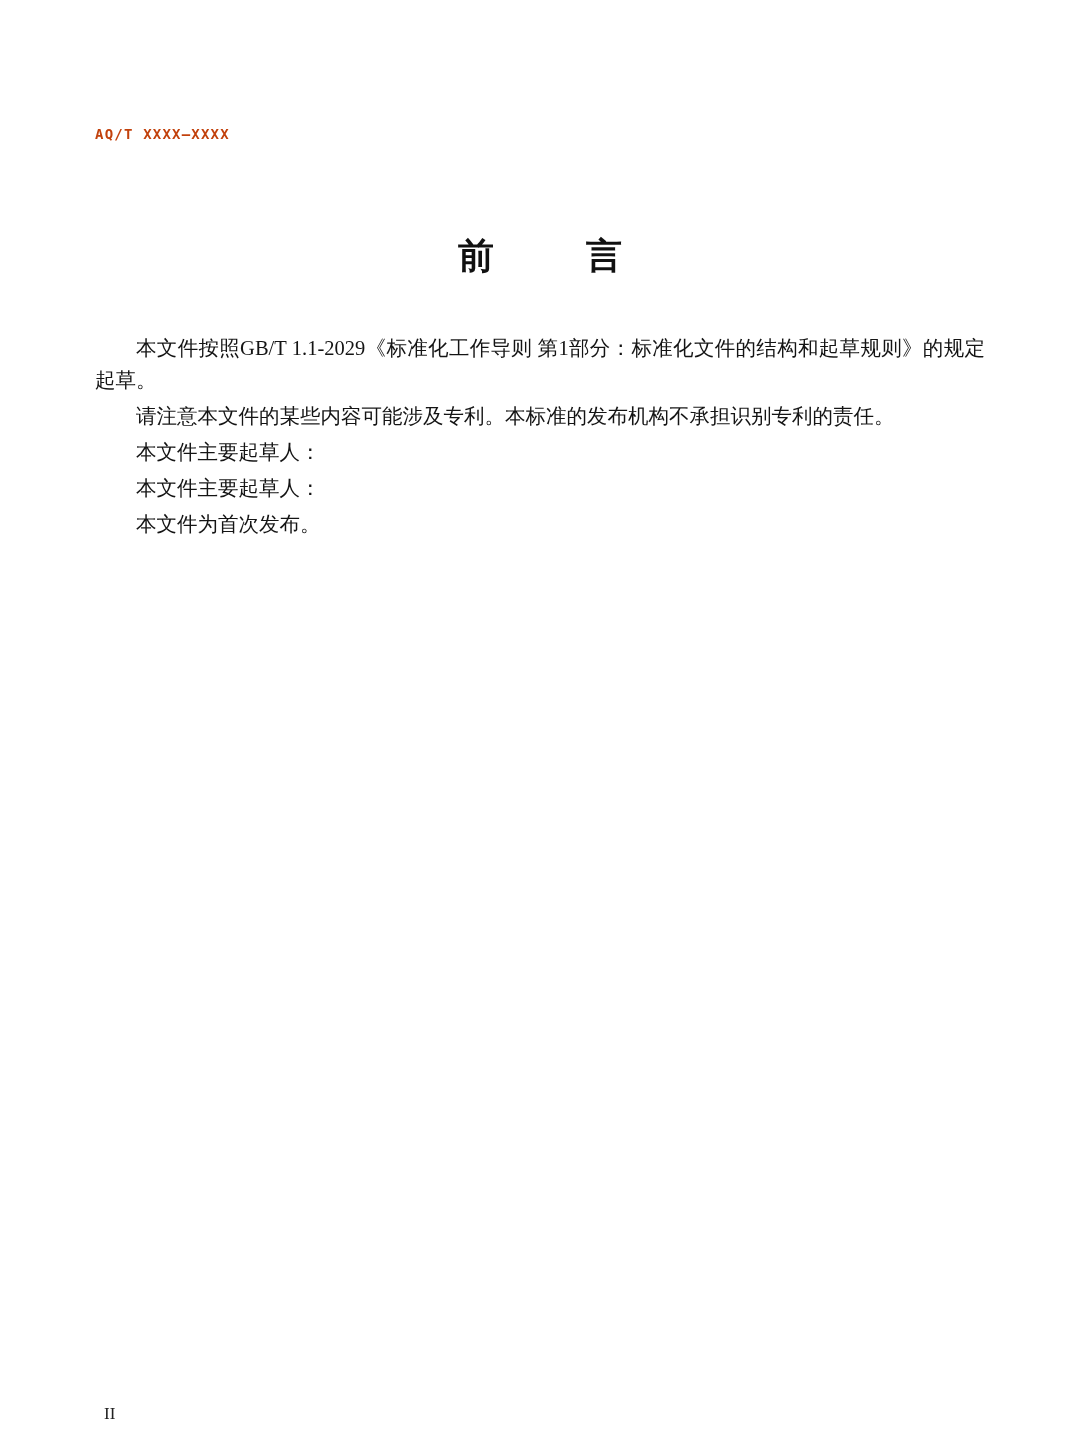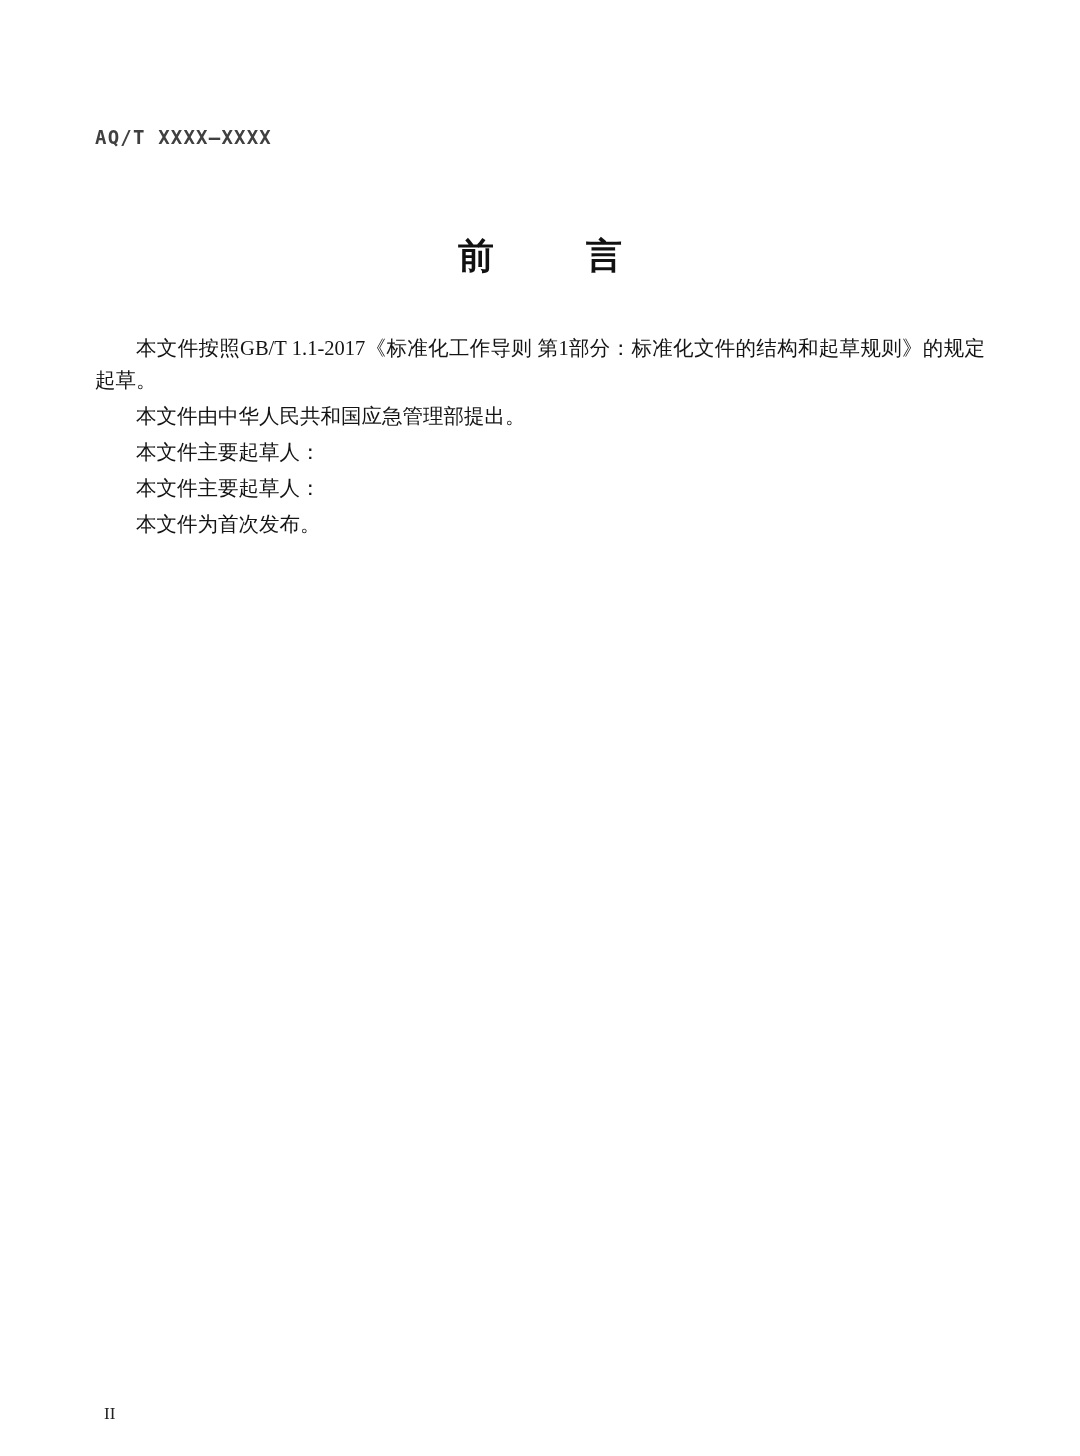--- a/index.html
+++ b/index.html
@@ -15,24 +15,24 @@
     margin: 0 auto;
     overflow: hidden;
     font-family: "Liberation Serif", "DejaVu Serif", serif;
     color: #1a1a1a;
   }
   .header-code {
     position: absolute;
     top: 126px;
     left: 95px;
     font-family: "DejaVu Sans Mono", "Liberation Mono", monospace;
-    font-size: 19px;
+    font-size: 14px;
     letter-spacing: 1.2px;
     font-weight: 700;
-    color: #404040;
+    color: #c2410c;
     white-space: nowrap;
   }
   .doc-title {
     position: absolute;
     top: 232px;
     left: 0;
     width: 1080px;
     text-align: center;
     font-family: "DejaVu Serif", "Liberation Serif", serif;
     font-size: 36px;
@@ -73,22 +73,22 @@
 </head>
 <body>
 
 <div class="page">
 
   <div class="header-code">AQ/T XXXX—XXXX</div>
 
   <div class="doc-title">前　言</div>
 
   <div class="body-block">
-    <p class="para first">本文件按照GB/T 1.1-2017《标准化工作导则 第1部分：标准化文件的结构和起草规则》的规定起草。</p>
-    <p class="para indent">本文件由中华人民共和国应急管理部提出。</p>
+    <p class="para first">本文件按照GB/T 1.1-2029《标准化工作导则 第1部分：标准化文件的结构和起草规则》的规定起草。</p>
+    <p class="para indent">请注意本文件的某些内容可能涉及专利。本标准的发布机构不承担识别专利的责任。</p>
     <p class="para indent">本文件主要起草人：</p>
     <p class="para indent">本文件主要起草人：</p>
     <p class="para indent">本文件为首次发布。</p>
   </div>
 
   <div class="page-number">II</div>
 
 </div>
 
 </body></html>

